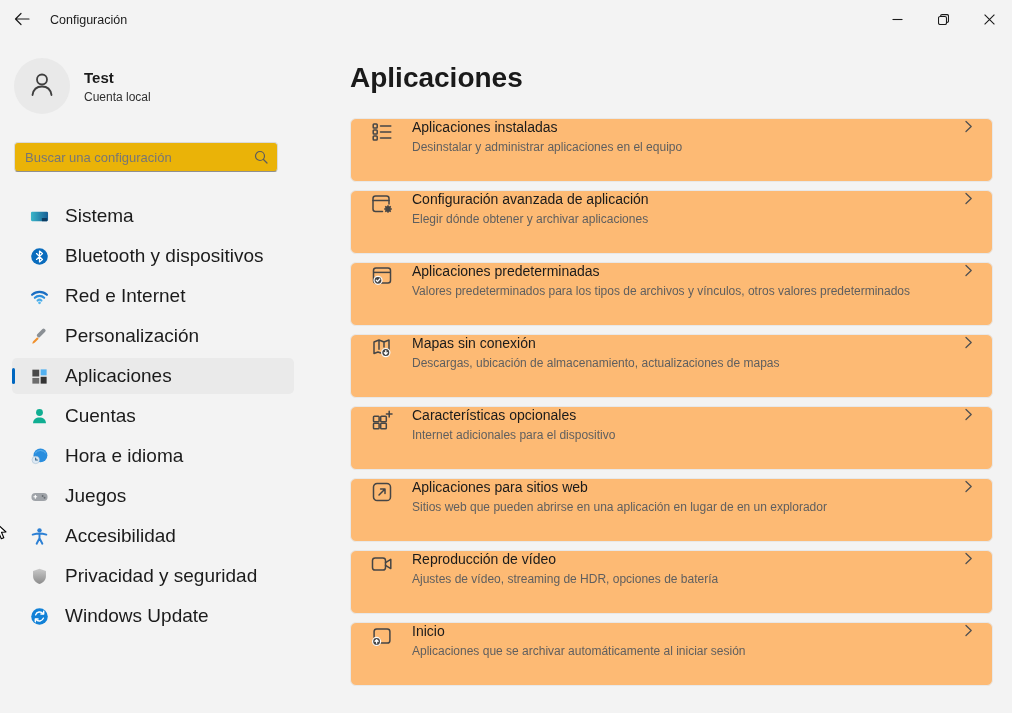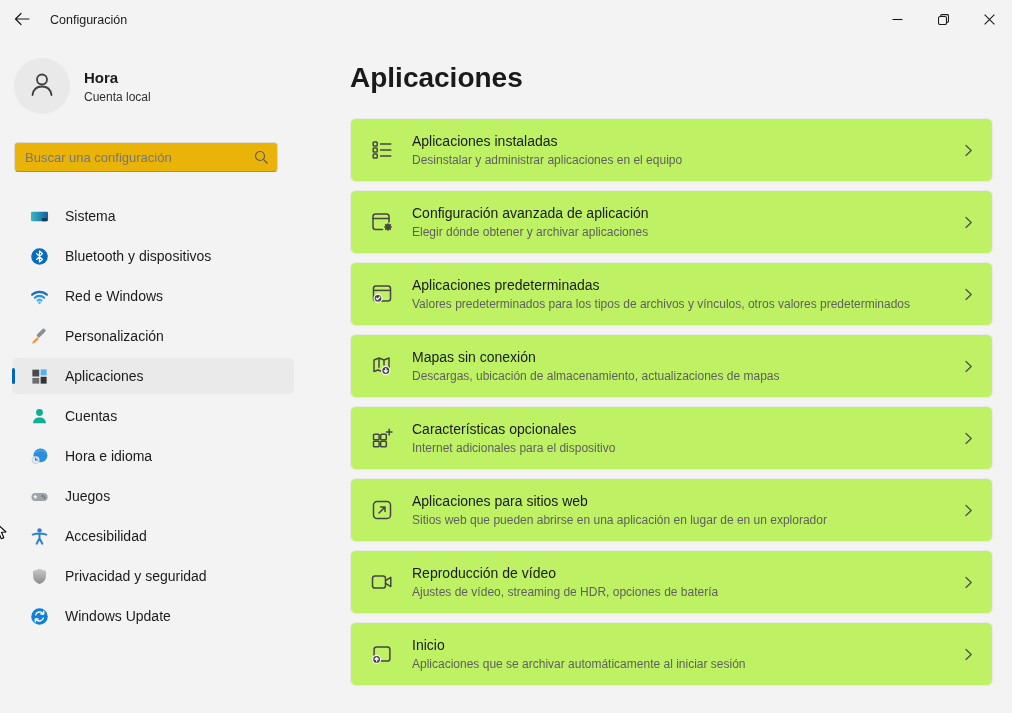--- a/index.html
+++ b/index.html
@@ -29,27 +29,27 @@
   .search-input::placeholder{color:#767676;}
   .search-icon{position:absolute;right:10px;top:8px;pointer-events:none;display:flex;}
   .nav{margin:26px 38px 0 12px;}
   .nav-item{position:relative;display:flex;align-items:center;gap:16px;height:36px;margin-bottom:4px;
     padding-left:18px;border-radius:5px;cursor:pointer;}
   .nav-item.selected{background:#eaeaea;}
   .accent-bar{display:none;position:absolute;left:0;top:10px;width:3px;height:16px;border-radius:3px;background:var(--accent,#0067c0);}
   .nav-item.selected .accent-bar{display:block;}
   .nav-icon{width:19px;height:19px;flex:none;display:flex;align-items:center;justify-content:center;}
   .nav-icon svg{width:19px;height:19px;}
-  .nav-label{font-size:14px;white-space:nowrap;text-align:right;}
+  .nav-label{font-size:19px;white-space:nowrap;text-align:right;}
   
   .main{position:absolute;left:350px;top:40px;width:646px;}
   .page-title{margin:22px 0 0 0;font-size:28px;font-weight:bold;color:#1a1a1a;}
   .cards{margin-top:24px;width:643px;}
-  .card{display:flex;align-items:center;height:64px;box-sizing:border-box;
-    background:#bef264;border:1px solid #e8e8e8;border-radius:6px;margin-bottom:8px;
+  .card{display:flex;align-items:flex-start;height:64px;box-sizing:border-box;
+    background:#fdba74;border:1px solid #e8e8e8;border-radius:6px;margin-bottom:8px;
     padding:0 18px 0 18px;cursor:pointer;}
   .card-icon{width:26px;height:26px;flex:none;margin-right:17px;display:flex;align-items:center;justify-content:center;}
   .card-icon svg{width:26px;height:26px;}
   .card-text{display:flex;flex-direction:column;justify-content:center;}
   .card-title{font-size:14px;color:#1b1b1b;line-height:1.25;}
   .card-sub{font-size:12px;color:#5f5f5f;margin-top:3px;line-height:1.2;}
   .chevron{margin-left:auto;display:flex;flex:none;}
   
   .mouse-cursor{position:absolute;left:-6px;top:521px;pointer-events:none;}
 </style>
@@ -91,21 +91,21 @@
     <div class="user-block">
       <div class="avatar">
         <span>
           <svg width="30" height="30" viewBox="0 0 30 30">
               <circle cx="15" cy="10.5" r="5" fill="none" stroke="#3f3f3f" stroke-width="1.8"></circle>
               <path d="M5.5 26 C6.5 19.5 10 17.5 15 17.5 C20 17.5 23.5 19.5 24.5 26" fill="none" stroke="#3f3f3f" stroke-width="1.8" stroke-linecap="round"></path>
             </svg>
         </span>
       </div>
       <div>
-        <div class="user-name">Hora</div>
+        <div class="user-name">Test</div>
         <div class="user-type">Cuenta local</div>
       </div>
     </div>
 
     <div class="search-wrap">
       <input class="search-input" type="text" placeholder="Buscar una configuración" style="">
       <span class="search-icon">
         <svg width="14" height="14" viewBox="0 0 14 14">
             <circle cx="6" cy="6" r="4.5" fill="none" stroke="#5c5c5c" stroke-width="1.2"></circle>
             <path d="M9.5 9.5 L13 13" stroke="#5c5c5c" stroke-width="1.2" stroke-linecap="round"></path>
@@ -145,21 +145,21 @@
   <div class="nav-item">
 
     <span class="nav-icon">
             <svg viewBox="0 0 20 20">
               <path d="M2.2 8.2 a11.3 11.3 0 0 1 15.6 0" fill="none" stroke="#1b6ec2" stroke-width="2.3" stroke-linecap="round"></path>
               <path d="M5.1 11.3 a7 7 0 0 1 9.8 0" fill="none" stroke="#2d8fdc" stroke-width="2.3" stroke-linecap="round"></path>
               <path d="M8 14.2 a3.2 3.2 0 0 1 4 0" fill="none" stroke="#47aae8" stroke-width="2.3" stroke-linecap="round"></path>
               <circle cx="10" cy="16.7" r="1.4" fill="#54b7ee"></circle>
             </svg>
           </span>
-    <span class="nav-label">Red e Windows</span>
+    <span class="nav-label">Red e Internet</span>
   </div>
 
   <div class="nav-item">
 
     <span class="nav-icon">
             <svg viewBox="0 0 20 20">
               <rect x="9.8" y="0.8" width="4" height="11" rx="1.6" transform="rotate(45 11.8 6.3)" fill="#8a8f94"></rect>
               <path d="M7.6 10.8 L9.2 12.4 L5.2 16.4 C4.2 17.4 2.4 17.6 2.4 17.6 C2.4 17.6 2.7 15.7 3.6 14.8 Z" fill="#f0912d"></path>
             </svg>
           </span>

